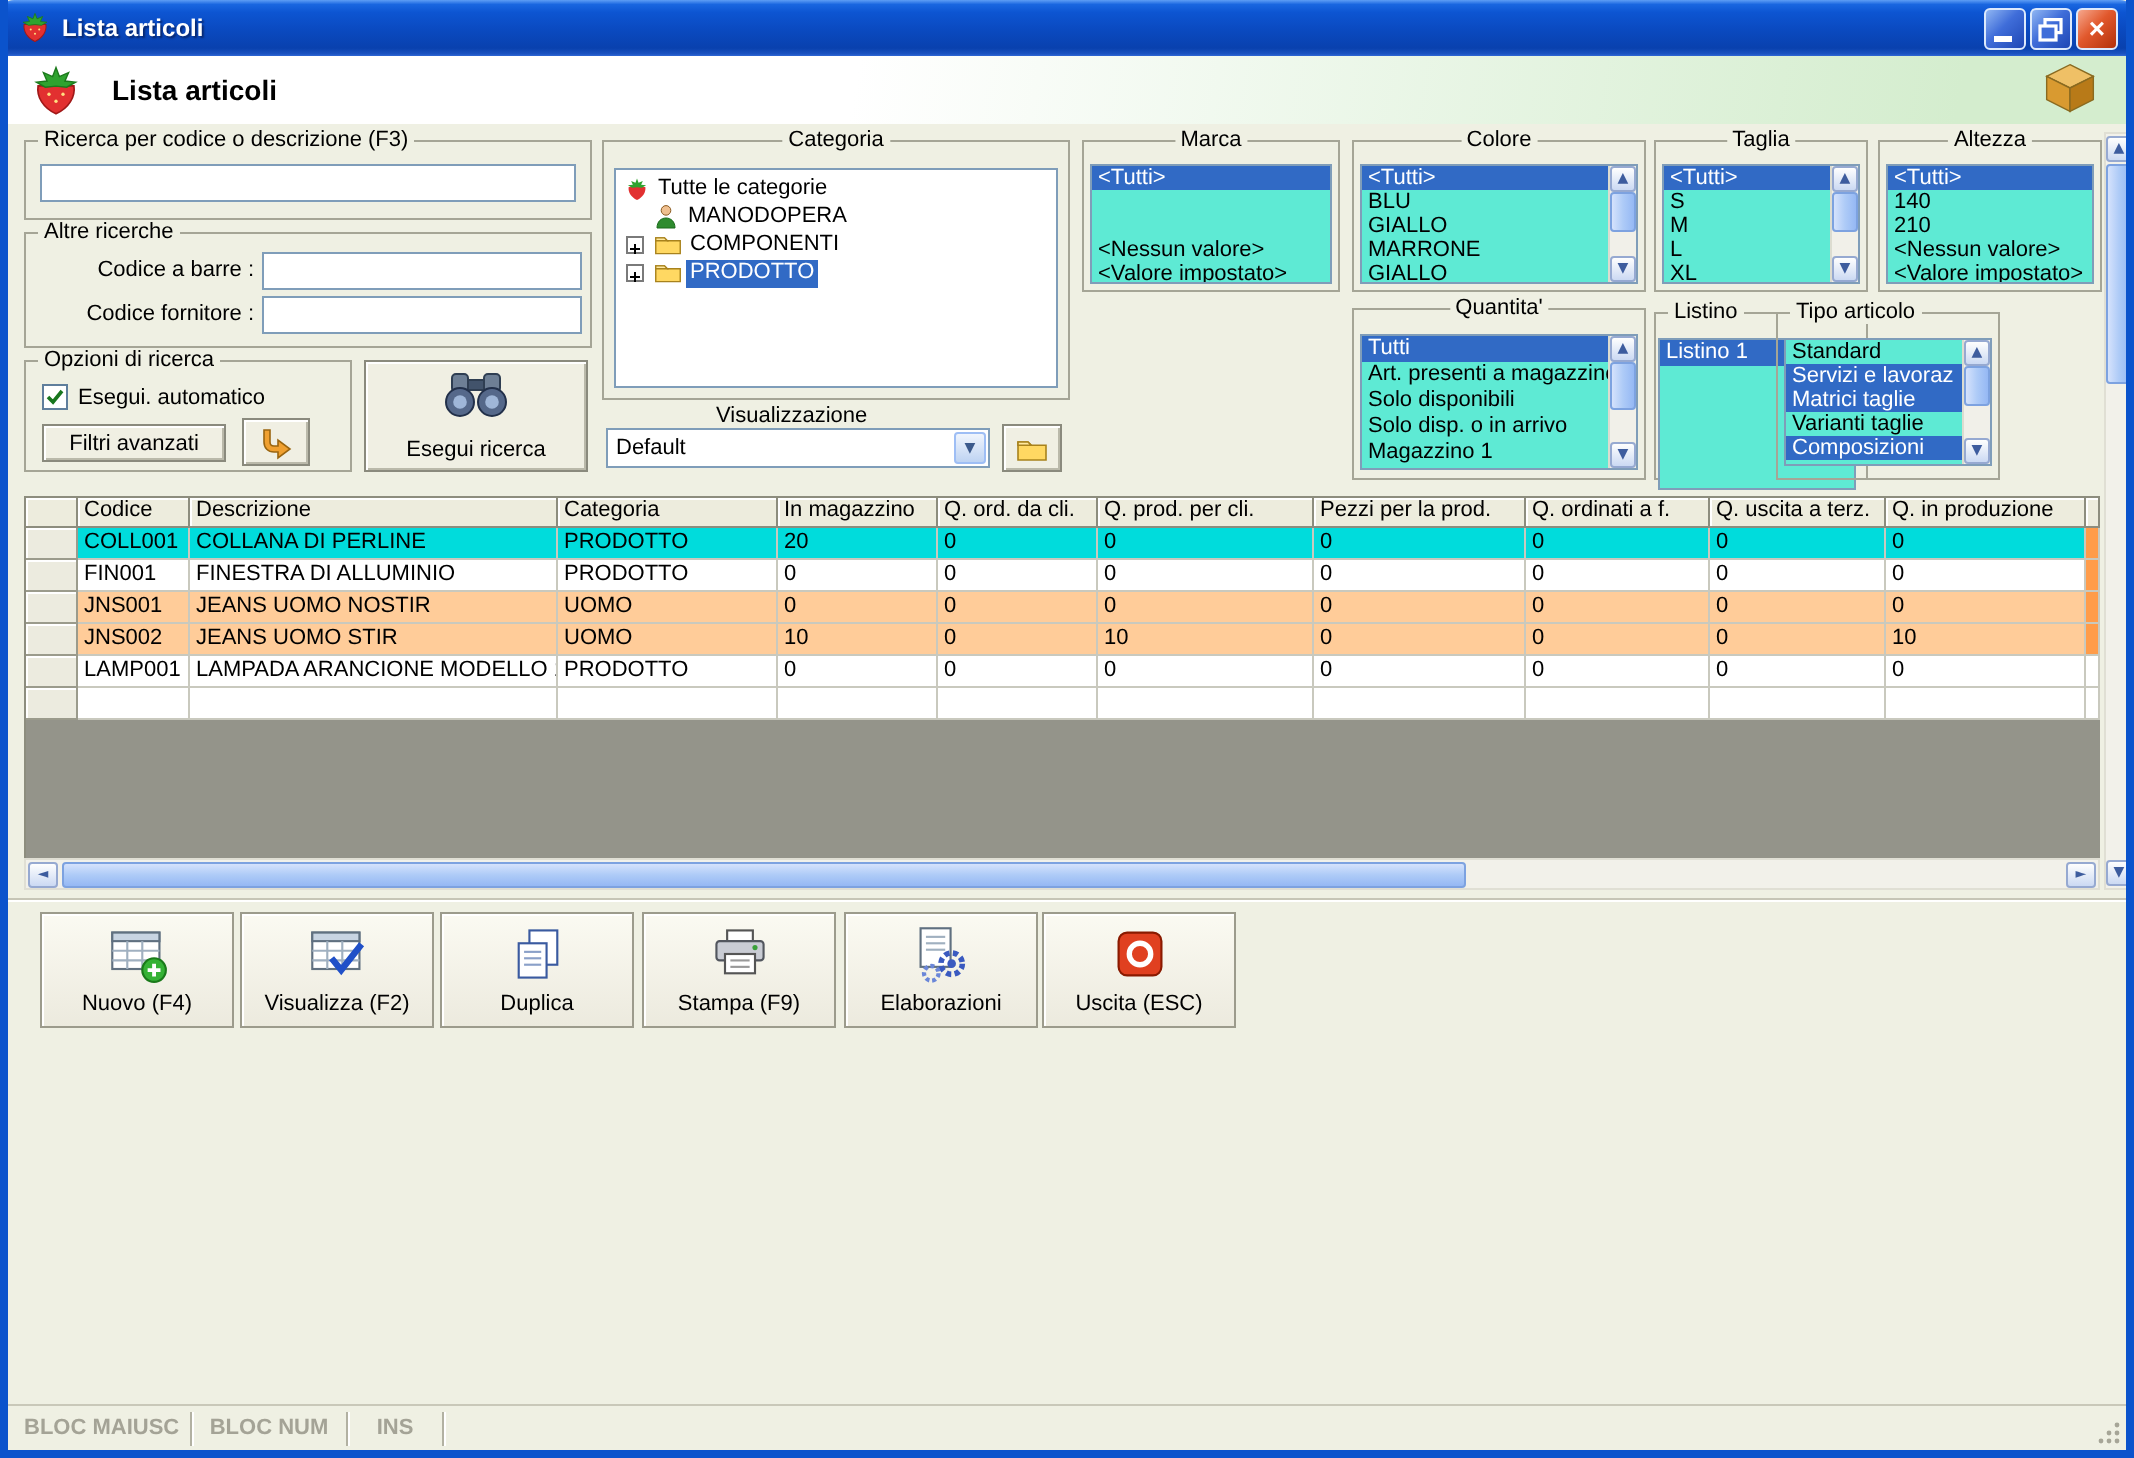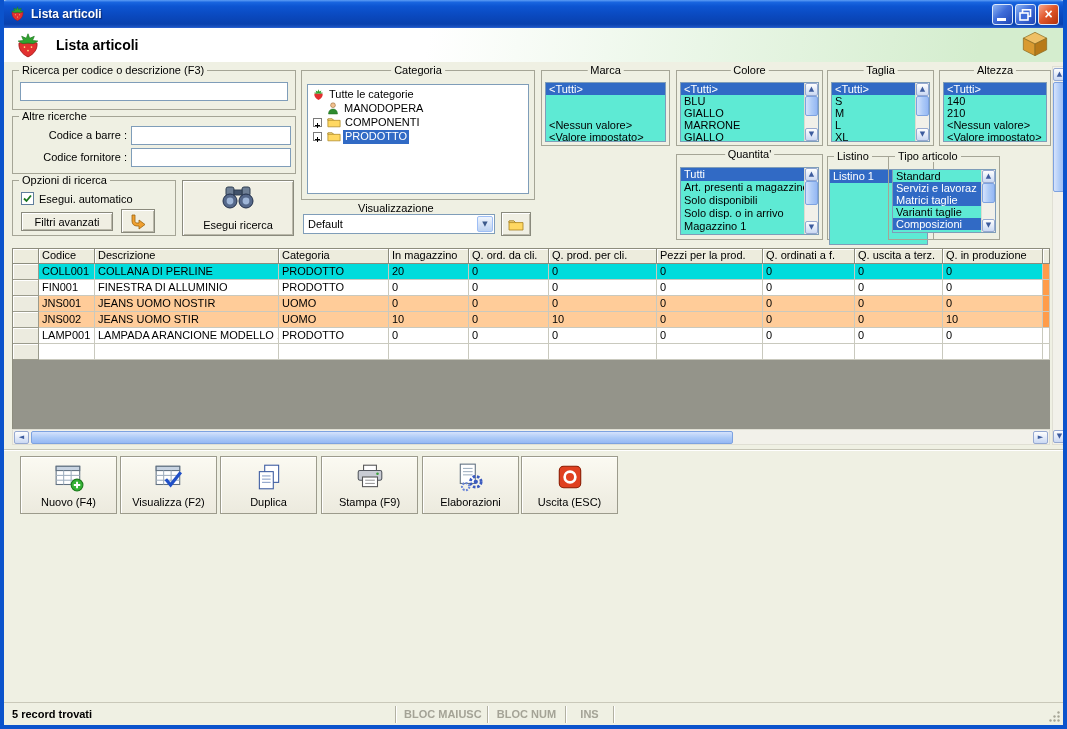--- a/index.html
+++ b/index.html
@@ -541,21 +541,20 @@
   <span class="bic">
     <svg viewBox="0 0 28 28" width="30" height="30">
         <rect x="4" y="4" width="20" height="20" rx="4" fill="#E04020" stroke="#8A1A00"></rect>
         <circle cx="14" cy="14" r="5" fill="none" stroke="#fff" stroke-width="2.5"></circle>
       </svg>
   </span>
   <span class="blab">Uscita (ESC)</span>
 </div>
 
 <div class="status">
-  <div class="scell bold" style="width:392px">5 record trovati</div>
   <div class="scell dim" style="width:92px">BLOC MAIUSC</div>
   <div class="scell dim" style="width:78px">BLOC NUM</div>
   <div class="scell dim" style="width:48px">INS</div>
   <div style="flex:1;position:relative;height:100%">
     <span class="grip">
       <svg width="13" height="13" viewBox="0 0 13 13">
           <g fill="#A6A597">
             <circle cx="10.5" cy="2.5" r="1.2"></circle>
             <circle cx="10.5" cy="6.5" r="1.2"></circle>
             <circle cx="6.5" cy="6.5" r="1.2"></circle>

